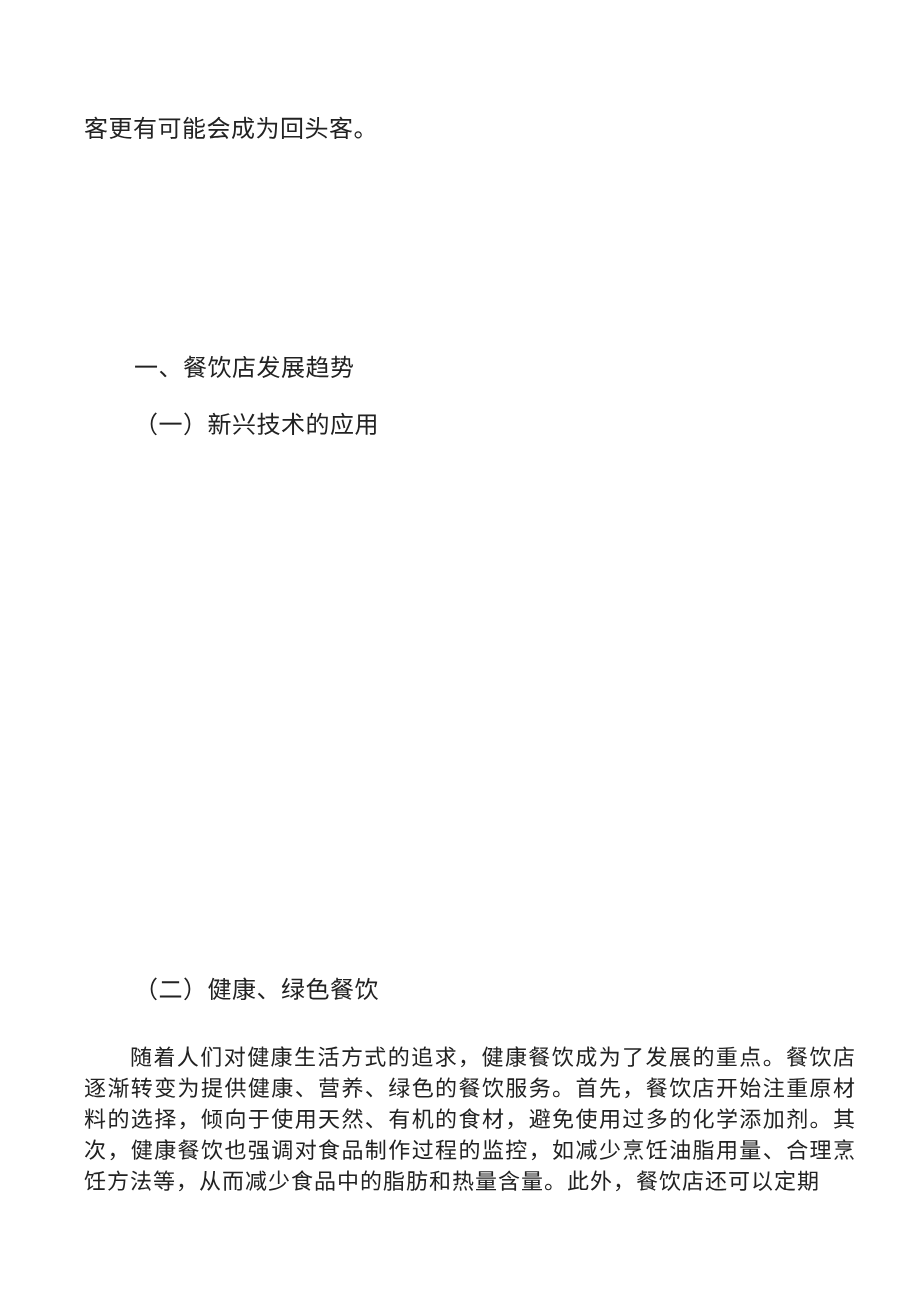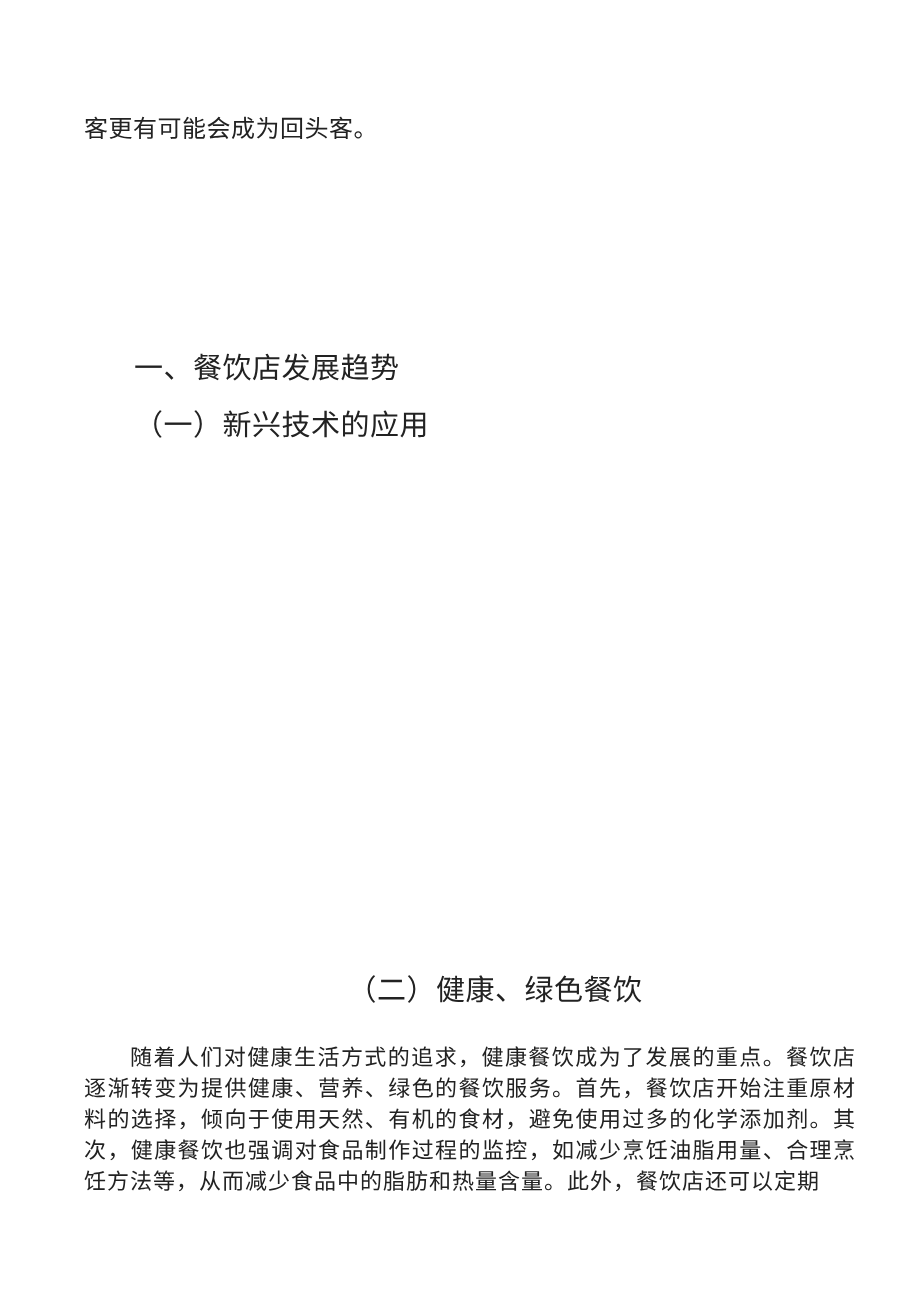--- a/index.html
+++ b/index.html
@@ -37,29 +37,29 @@
     line-height: 52px;
     letter-spacing: 0.5px;
     text-indent: 50px;
     text-align: justify;
   }
   .para-disclaimer { top: 167px; }
   .para-tech       { top: 471px; }
   .para-ai         { top: 743px; }
   
   .heading {
-    font-size: 29px;
+    font-size: 24px;
     line-height: 36px;
     letter-spacing: 0.5px;
     text-indent: 50px;
     white-space: nowrap;
   }
   .heading-section     { top: 350px; }
   .heading-sub-1       { top: 407px; font-family: Liberation Serif, serif; }
-  .heading-sub-2       { top: 972px; text-align: center; }
+  .heading-sub-2       { top: 972px; }
   
   .para-tight {
     top: 1042px;
     font-size: 22px;
     line-height: 31px;
     letter-spacing: 1px;
     text-indent: 46px;
     text-align: justify;
   }
 </style>

